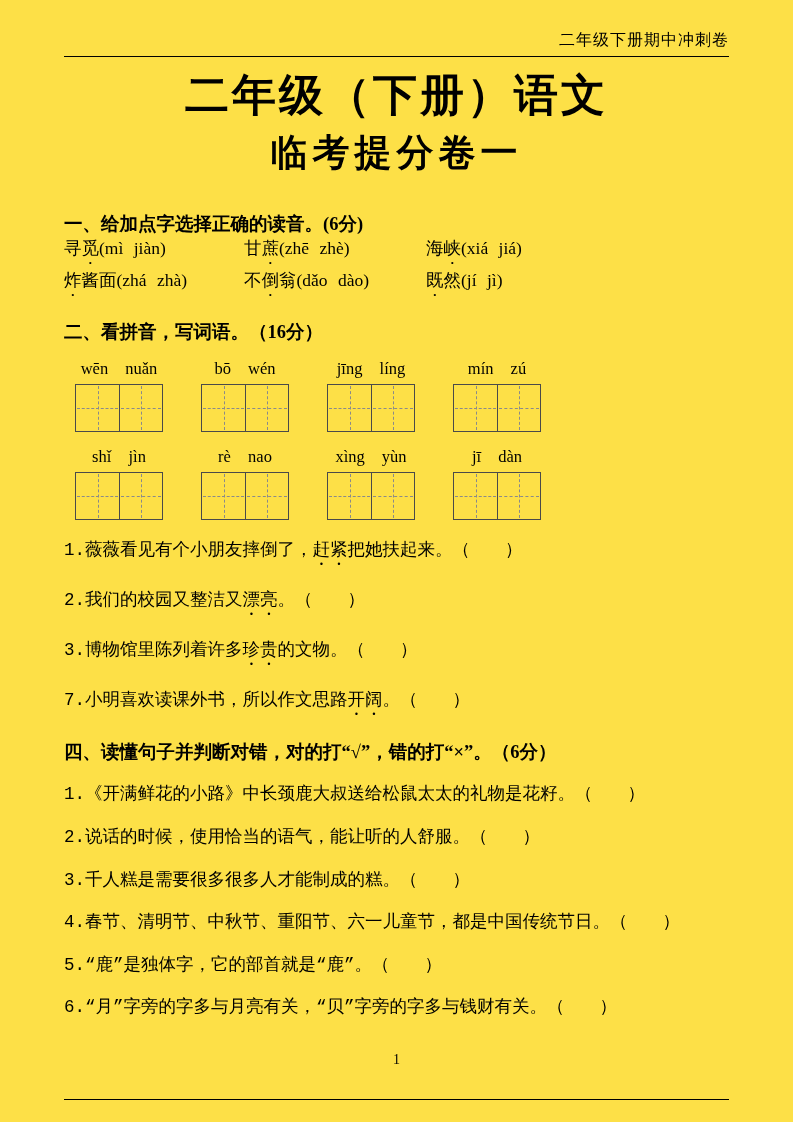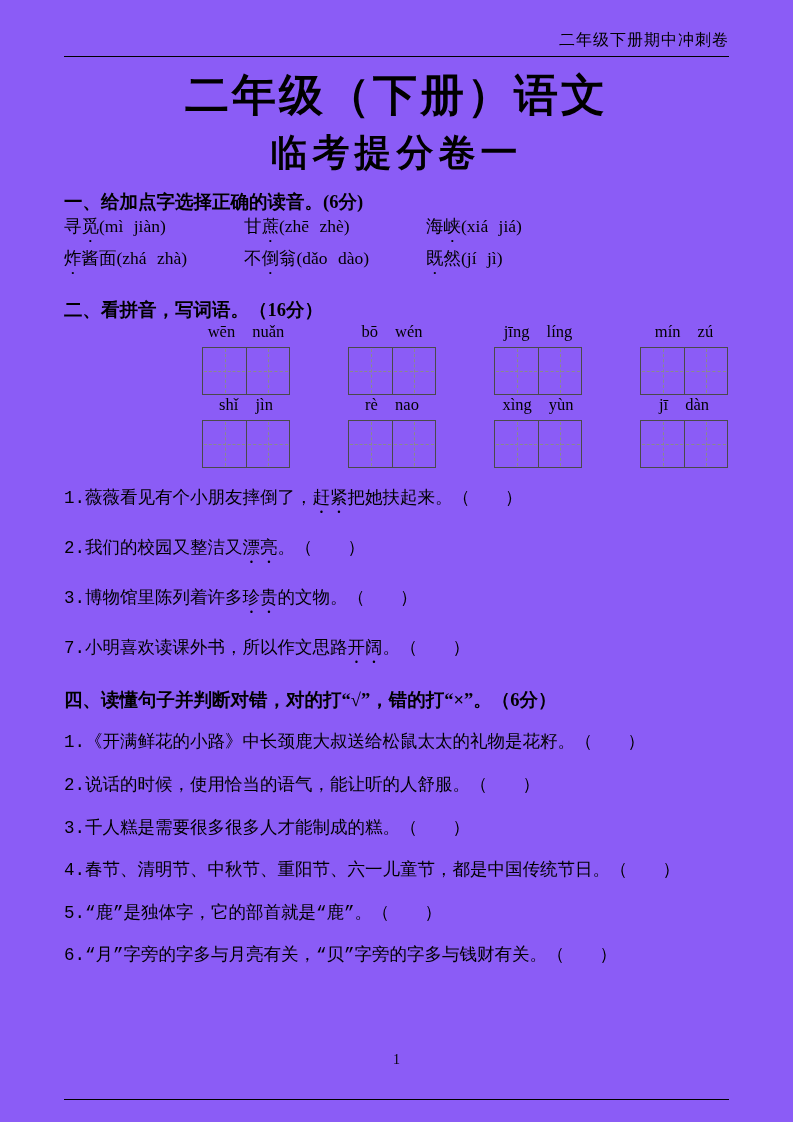--- a/index.html
+++ b/index.html
@@ -6,21 +6,21 @@
   html, body { background: #ffffff; }
   body {
     width: 793px; height: 1122px;
     font-family: "Liberation Serif", "DejaVu Serif", serif;
     color: #000;
   }
   .page {
     position: relative;
     width: 793px; height: 1122px;
     padding: 30px 64px 0 64px;
-    background: #8b5cf6;
+    background: #fde047;
     overflow: hidden;
   }
   .header {
     text-align: right;
     font-size: 16px;
     padding-bottom: 5px;
     border-bottom: 1.6px solid #000;
     letter-spacing: 1px;
   }
   .title {
@@ -37,21 +37,21 @@
     font-size: 37px;
     font-weight: bold;
     letter-spacing: 5px;
     line-height: 1.15;
   }
   .section-heading {
     font-size: 18.5px;
     font-weight: bold;
     line-height: 1.3;
   }
-  .mt-lg { margin-top: 16px; }
+  .mt-lg { margin-top: 38px; }
   .mt-md { margin-top: 20px; }
   .bodyline {
     font-size: 17.5px;
     line-height: 1.35;
     margin-top: 19px;
     font-family: Liberation Mono, monospace;
   }
   
   .s1-row {
     display: grid;
@@ -62,23 +62,23 @@
   
   .em-dot {
     -webkit-text-emphasis: filled dot;
     -webkit-text-emphasis-position: under;
     text-emphasis: filled dot;
     text-emphasis-position: under right;
   }
   
   .word-row {
     display: flex;
-    gap: 56px;
+    gap: 36px;
     padding-left: 10px;
-    justify-content: flex-end;
+    margin-top: 15px;
   }
   .word-unit { width: 90px; text-align: center; }
   .pinyin {
     font-size: 16.5px;
     word-spacing: 13px;
     margin-bottom: 5px;
     white-space: nowrap;
   }
   .grid {
     display: flex;

